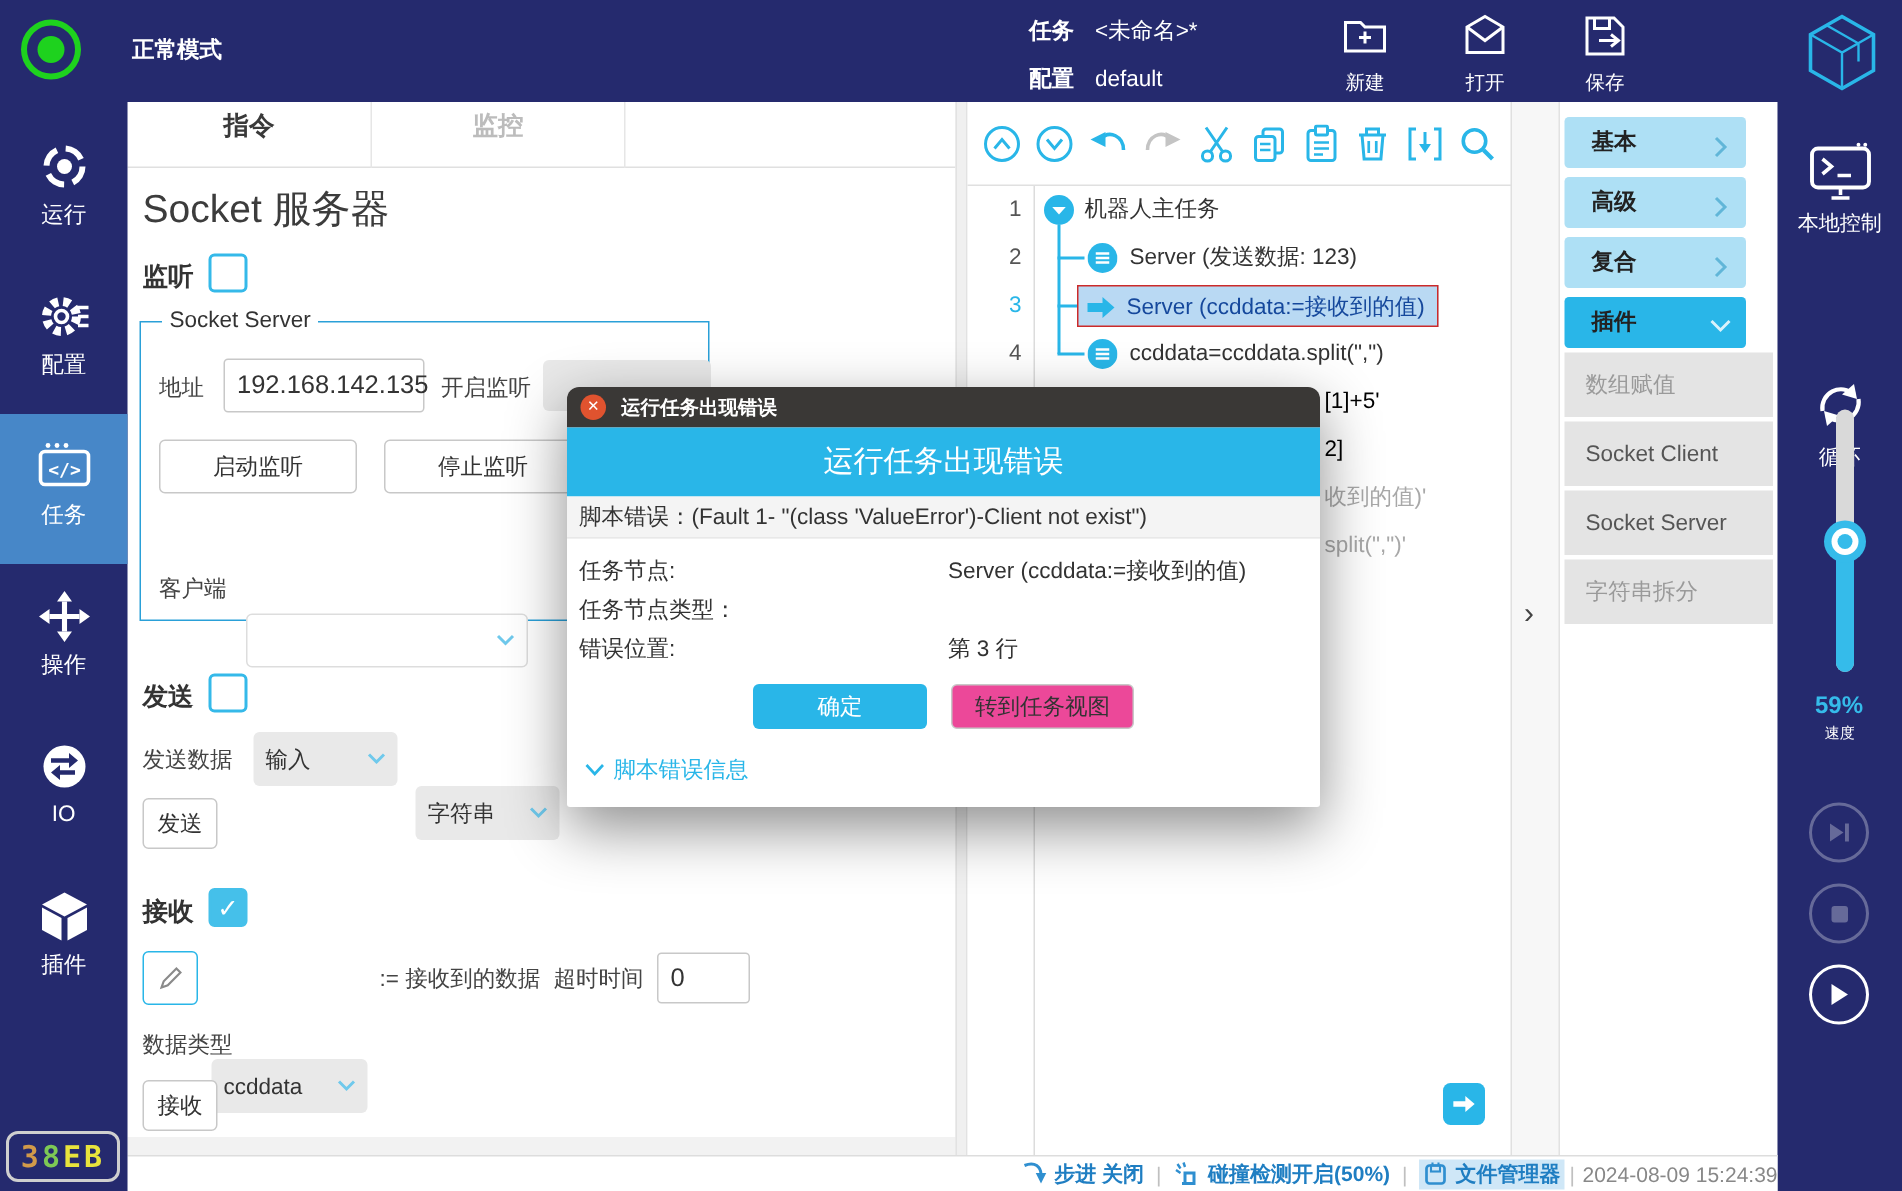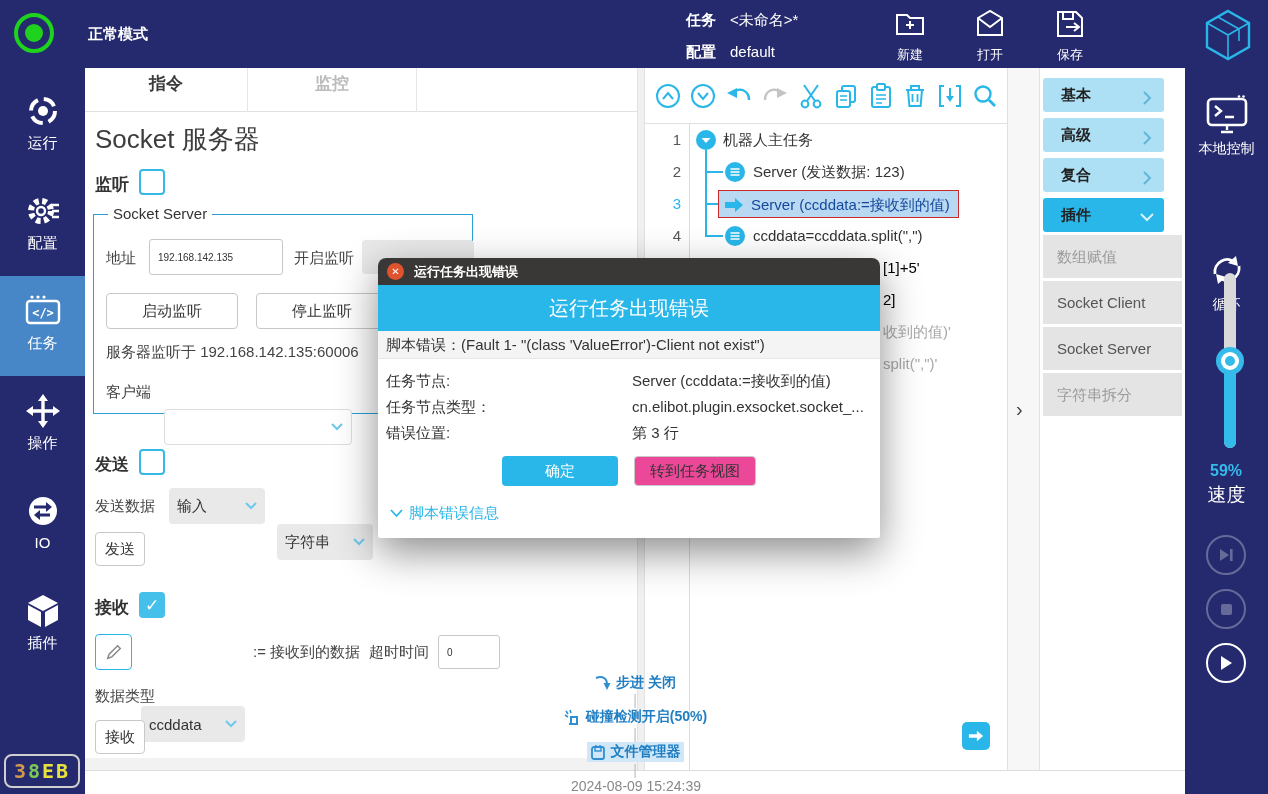--- a/index.html
+++ b/index.html
@@ -39,21 +39,21 @@
   .tab { position:absolute; top:0; height:56px; line-height:56px; text-align:center; font-size:17px; font-weight:bold; border-right:1px solid #e6e6e6; cursor:pointer; }
   .tab.active { color:#3a3a3a; }
   .tab.idle { color:#bcbcbc; }
   .h1 { position:absolute; left:10px; top:66px; font-size:26px; color:#3c3c3c; }
   .sec-label { font-size:17px; font-weight:bold; color:#333; }
   .chk { width:26px; height:26px; border:2px solid #35b9e9; border-radius:4px; background:#fff; cursor:pointer; }
   .chk.on { background:#45c0ea; border-color:#45c0ea; color:#fff; font-size:17px; font-weight:bold; text-align:center; line-height:24px; }
   .group { position:absolute; left:8px; top:158px; width:380px; height:200px; border:1px solid #2aa0d8; }
   .legend { position:absolute; left:14px; top:-10px; background:#fff; padding:0 5px; font-size:15px; color:#333; }
   .flabel { font-size:15px; color:#444; }
-  .tinput { border:1px solid #c8c8c8; border-radius:3px; background:#fff; font-size:10px; color:#333; padding:0 8px;
+  .tinput { border:1px solid #c8c8c8; border-radius:3px; background:#fff; font-size:17px; color:#333; padding:0 8px;
     font-family:"Liberation Sans",sans-serif; display:flex; align-items:center; }
   .btn { border:1px solid #c8c8c8; border-radius:4px; background:#fff; font-size:15px; color:#333;
     display:flex; align-items:center; justify-content:center; cursor:pointer; }
   .dd { border-radius:4px; background:#e9e9e9; font-size:15px; color:#333; display:flex; align-items:center; padding:0 8px; cursor:pointer; position:relative; }
   .dd.white { background:#fff; border:1px solid #ddd; }
   .dd .chev { position:absolute; right:8px; top:50%; margin-top:-4px; }
   .statusline { font-size:15px; color:#444; }
 
   
   .gap1 { position:absolute; left:637px; top:68px; width:8px; height:702px; background:#f0f0f0; border-left:1px solid #e2e2e2; border-right:1px solid #e2e2e2; }
@@ -99,21 +99,21 @@
   .slider-thumb { position:absolute; left:31px; top:279px; width:28px; height:28px; border-radius:50%; background:#35bbea; cursor:pointer; }
   .slider-thumb i { position:absolute; left:5px; top:5px; width:18px; height:18px; border-radius:50%; background:#fff; }
   .slider-thumb i b { position:absolute; left:4px; top:4px; width:10px; height:10px; border-radius:50%; background:#35bbea; }
   .speed-pct { position:absolute; left:0; top:394px; width:90px; text-align:center; color:#35bbea; font-size:16px; font-weight:bold; }
   .playbtn { position:absolute; left:21px; width:40px; height:40px; border-radius:50%; border:2px solid rgba(255,255,255,.3);
     display:flex; align-items:center; justify-content:center; cursor:pointer; }
   .playbtn.lit { border-color:#fff; }
 
   
   .statusbar { position:absolute; left:85px; top:770px; width:1100px; height:24px; background:#fff; border-top:1px solid #ddd;
-    display:flex; align-items:center; justify-content:flex-end; font-size:14px;flex-direction:column; }
+    display:flex; align-items:center; justify-content:flex-end; font-size:14px; }
   .sb-item { display:flex; align-items:center; gap:5px; color:#1f7ec2; font-weight:bold; cursor:pointer; white-space:nowrap; }
   .sb-sep { color:#c0c0c0; margin:0 8px; font-weight:normal; }
   .sb-file { background:#cfe7f7; padding:1px 3px; }
   .sb-time { color:#888; font-weight:normal; margin-left:2px; white-space:nowrap; }
 
   
   .dialog { position:absolute; left:378px; top:258px; width:502px; height:280px; background:#fff; z-index:50;
     border-radius:8px 8px 2px 2px; box-shadow:0 14px 40px rgba(0,0,0,.45); }
   .dlg-titlebar { position:absolute; left:0; top:0; width:502px; height:27px; background:#3a3836; border-radius:8px 8px 0 0; }
   .dlg-close { position:absolute; left:9px; top:5px; width:17px; height:17px; border-radius:50%; background:#e0532f;
@@ -247,21 +247,20 @@
     <div class="abs chk" style="left:54px; top:113px;"></div>
 
     <div class="group">
       <div class="legend">Socket Server</div>
       <div class="abs flabel" style="left:12px; top:34px;">地址</div>
       <div class="abs tinput" style="left:55px; top:24px; width:134px; height:36px;">192.168.142.135</div>
       <div class="abs flabel" style="left:200px; top:34px;">开启监听</div>
       <div class="abs dd" style="left:268px; top:25px; width:112px; height:34px;"></div>
       <div class="abs btn" style="left:162px; top:78px; width:132px; height:36px;">停止监听</div>
       <div class="abs btn" style="left:12px; top:78px; width:132px; height:36px;">启动监听</div>
-      <div class="abs statusline" style="left:12px; top:128px;">服务器监听于 192.168.142.135:60006</div>
       <div class="abs flabel" style="left:12px; top:168px;">客户端</div>
       <div class="abs dd white" style="left:70px; top:160px; width:188px; height:36px;">
         <span></span>
         <svg class="chev" width="12" height="8" viewBox="0 0 12 8">
             <polyline points="1 1 6 6 11 1" fill="none" stroke="#6fc9ec" stroke-width="2"></polyline>
           </svg>
       </div>
     </div>
 
     <div class="abs sec-label" style="left:10px; top:397px;">发送</div>
@@ -477,21 +476,21 @@
     <div class="lbl" style="top:228px;">循环</div>
 
     <div class="slider-track"></div>
     <div class="slider-fill"></div>
     <div class="slider-thumb">
         <i>
           <b></b>
         </i>
       </div>
     <div class="speed-pct" style="left:-4px;">59%</div>
-    <div class="lbl" style="top:414px; font-size:19px;">速度</div>
+    <div class="lbl" style="top:414px; font-size:10px;">速度</div>
 
     <div class="playbtn" style="top:467px;">
       <svg width="16" height="14" viewBox="0 0 16 14">
         <polygon points="2,1 11,7 2,13" fill="rgba(255,255,255,.3)"></polygon>
           <rect x="12" y="1" width="2.6" height="12" fill="rgba(255,255,255,.3)"></rect>
       </svg>
     </div>
     <div class="playbtn" style="top:521px;">
       <svg width="13" height="13" viewBox="0 0 13 13">
           <rect x="1" y="1" width="11" height="11" rx="2" fill="rgba(255,255,255,.3)"></rect>
@@ -539,21 +538,20 @@
       <div class="dlg-title">运行任务出现错误</div>
     </div>
     <div class="dlg-header">运行任务出现错误</div>
     <div class="dlg-script">脚本错误：(Fault 1- "(class 'ValueError')-Client not exist")</div>
     <div class="dlg-row" style="top:110px;">
       <span>任务节点:</span>
       <span class="v">Server (ccddata:=接收到的值)</span>
     </div>
     <div class="dlg-row" style="top:136px;">
       <span>任务节点类型：</span>
-      <span class="v">cn.elibot.plugin.exsocket.socket_...</span>
     </div>
     <div class="dlg-row" style="top:162px;">
       <span>错误位置:</span>
       <span class="v">第 3 行</span>
     </div>
     <div class="dlg-btn dlg-ok">确定</div>
     <div class="dlg-btn dlg-goto">转到任务视图</div>
     <div class="dlg-link">
       <svg width="13" height="9" viewBox="0 0 13 9">
           <polyline points="1 1 6.5 7 12 1" fill="none" stroke="#29b6e8" stroke-width="1.8"></polyline>

